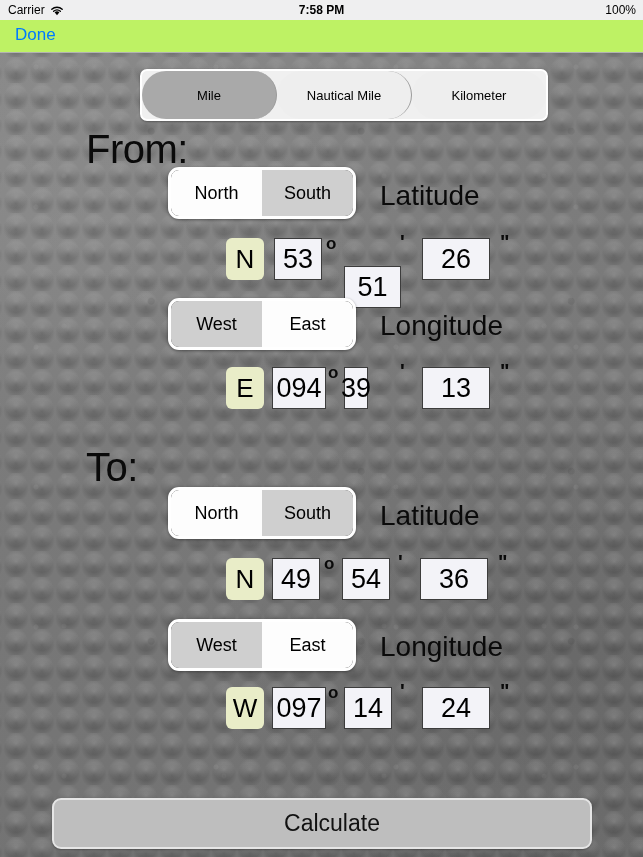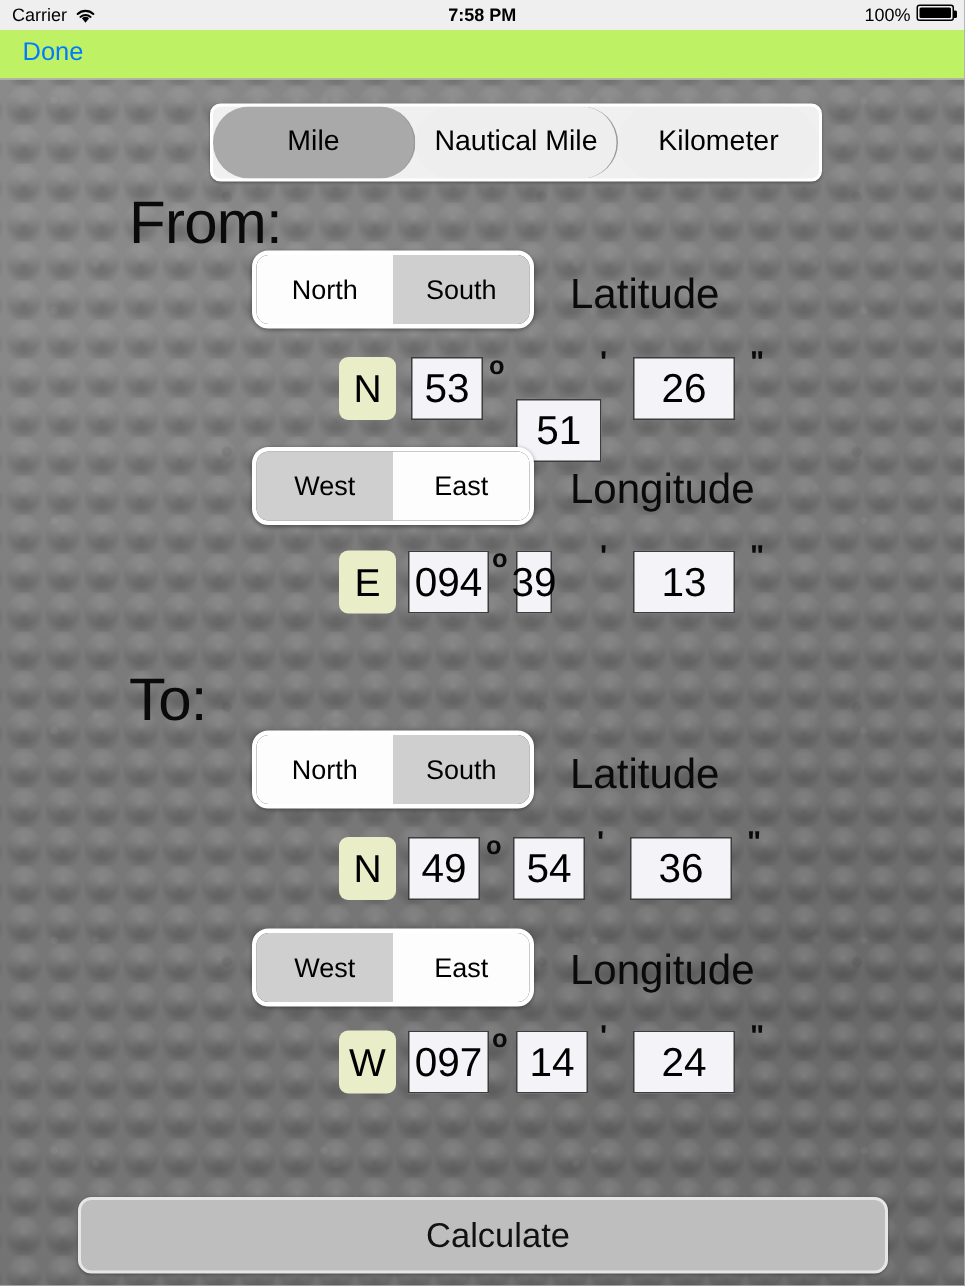--- a/index.html
+++ b/index.html
@@ -47,23 +47,24 @@
     text-align: center;
     font-weight: bold;
     line-height: 14px;
     font-size: 12px;
   }
   .sb-right {
     position: absolute;
     right: 7px;
     top: 3px;
     display: flex;
-    align-items: flex-start;
+    align-items: flex-end;
     gap: 4px;
     line-height: 14px;
+    flex-direction: column;
   }
   .wifi-icon { display:block; }
   .battery {
     position: relative;
     width: 25px;
     height: 11px;
     border: 1px solid #000;
     border-radius: 2px;
     box-sizing: border-box;
   }
@@ -156,21 +157,21 @@
     border-radius: 7px;
     overflow: hidden;
     background: #f0f0f0;
     box-shadow: 0 1px 2px rgba(0,0,0,0.35);
   }
   .seg {
     flex: 1;
     display: flex;
     align-items: center;
     justify-content: center;
-    font-size: 19px;
+    font-size: 13px;
     color: #000;
     background: #eeeeee;
     border-right: 1px solid #9a9a9a;
     cursor: pointer;
     white-space: nowrap;
     border-radius: 24px;
   }
   .seg:last-child { border-right: none; }
   .seg.selected { background: #a9a9a9; }
 

